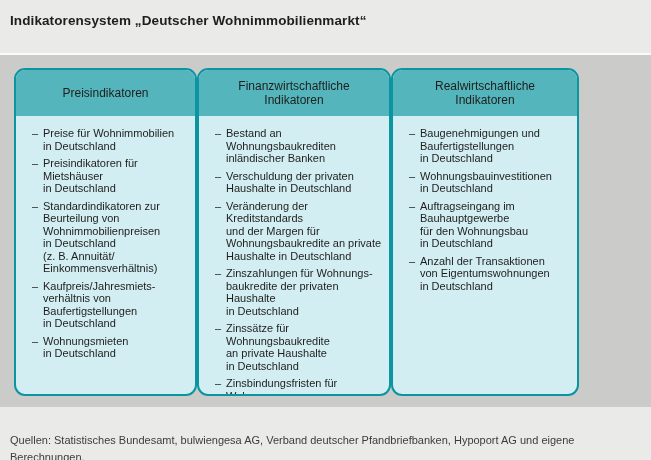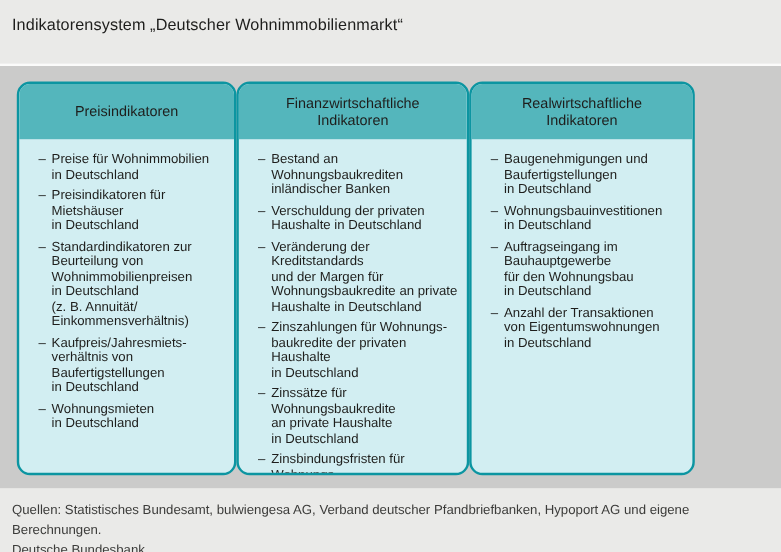--- a/index.html
+++ b/index.html
@@ -16,21 +16,21 @@
   }
   .header-area {
     height: 55px;
     background: #eaeae8;
     border-bottom: 2px solid #fbfbfa;
     box-sizing: border-box;
   }
   .title {
     padding: 13px 0 0 10px;
     font-size: 13.5px;
-    font-weight: normal;
+    font-weight: bold;
     letter-spacing: 0.1px;
     color: #1e1e1c;
   }
   .panel {
     background: #cbcbca;
     height: 352px;
     box-sizing: border-box;
     display: flex;
     padding: 13px 10px 11px 14px;
   }
@@ -82,21 +82,21 @@
   li.indicator::before {
     content: "\2013";
     position: absolute;
     left: 0;
     top: 0;
   }
   .footer {
     background: #eaeae8;
     box-sizing: border-box;
     height: 51px;
-    padding: 10px 10px 0 10px;
+    padding: 25px 10px 0 10px;
     font-size: 11px;
     line-height: 17px;
     color: #3c3c3a;
   }
 </style>
 </head>
 <body>
 
 <div class="page">
 

